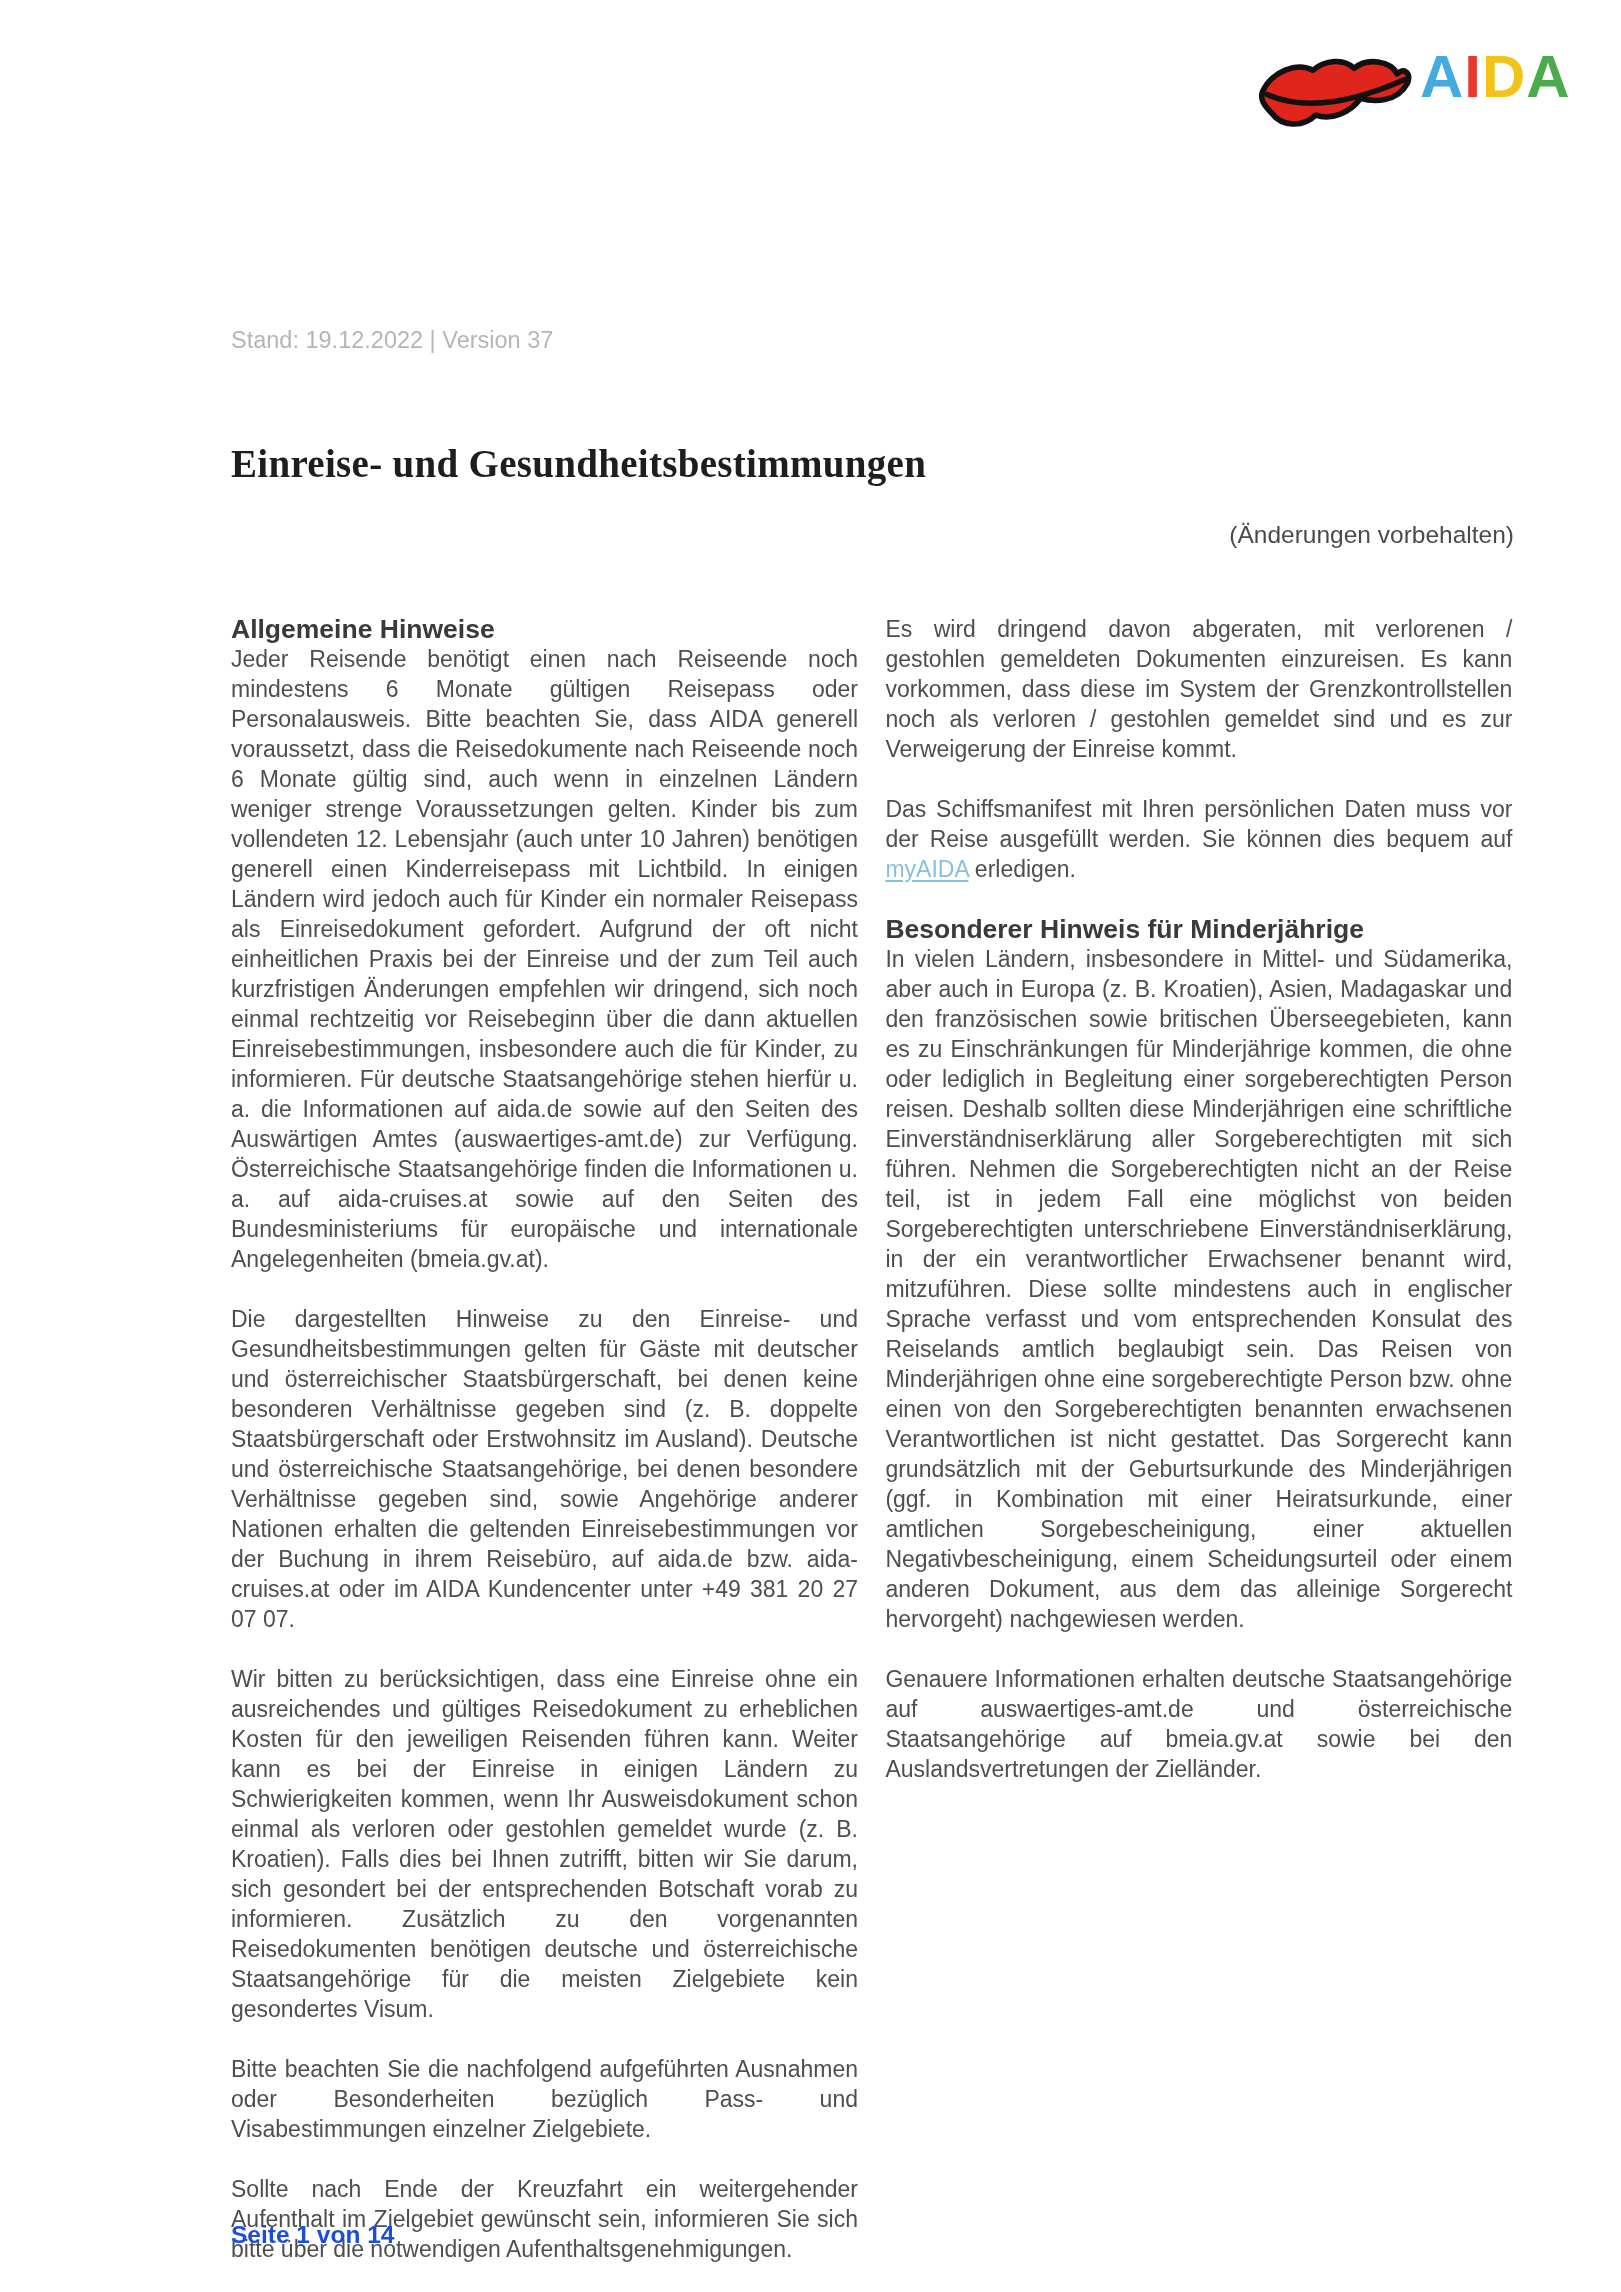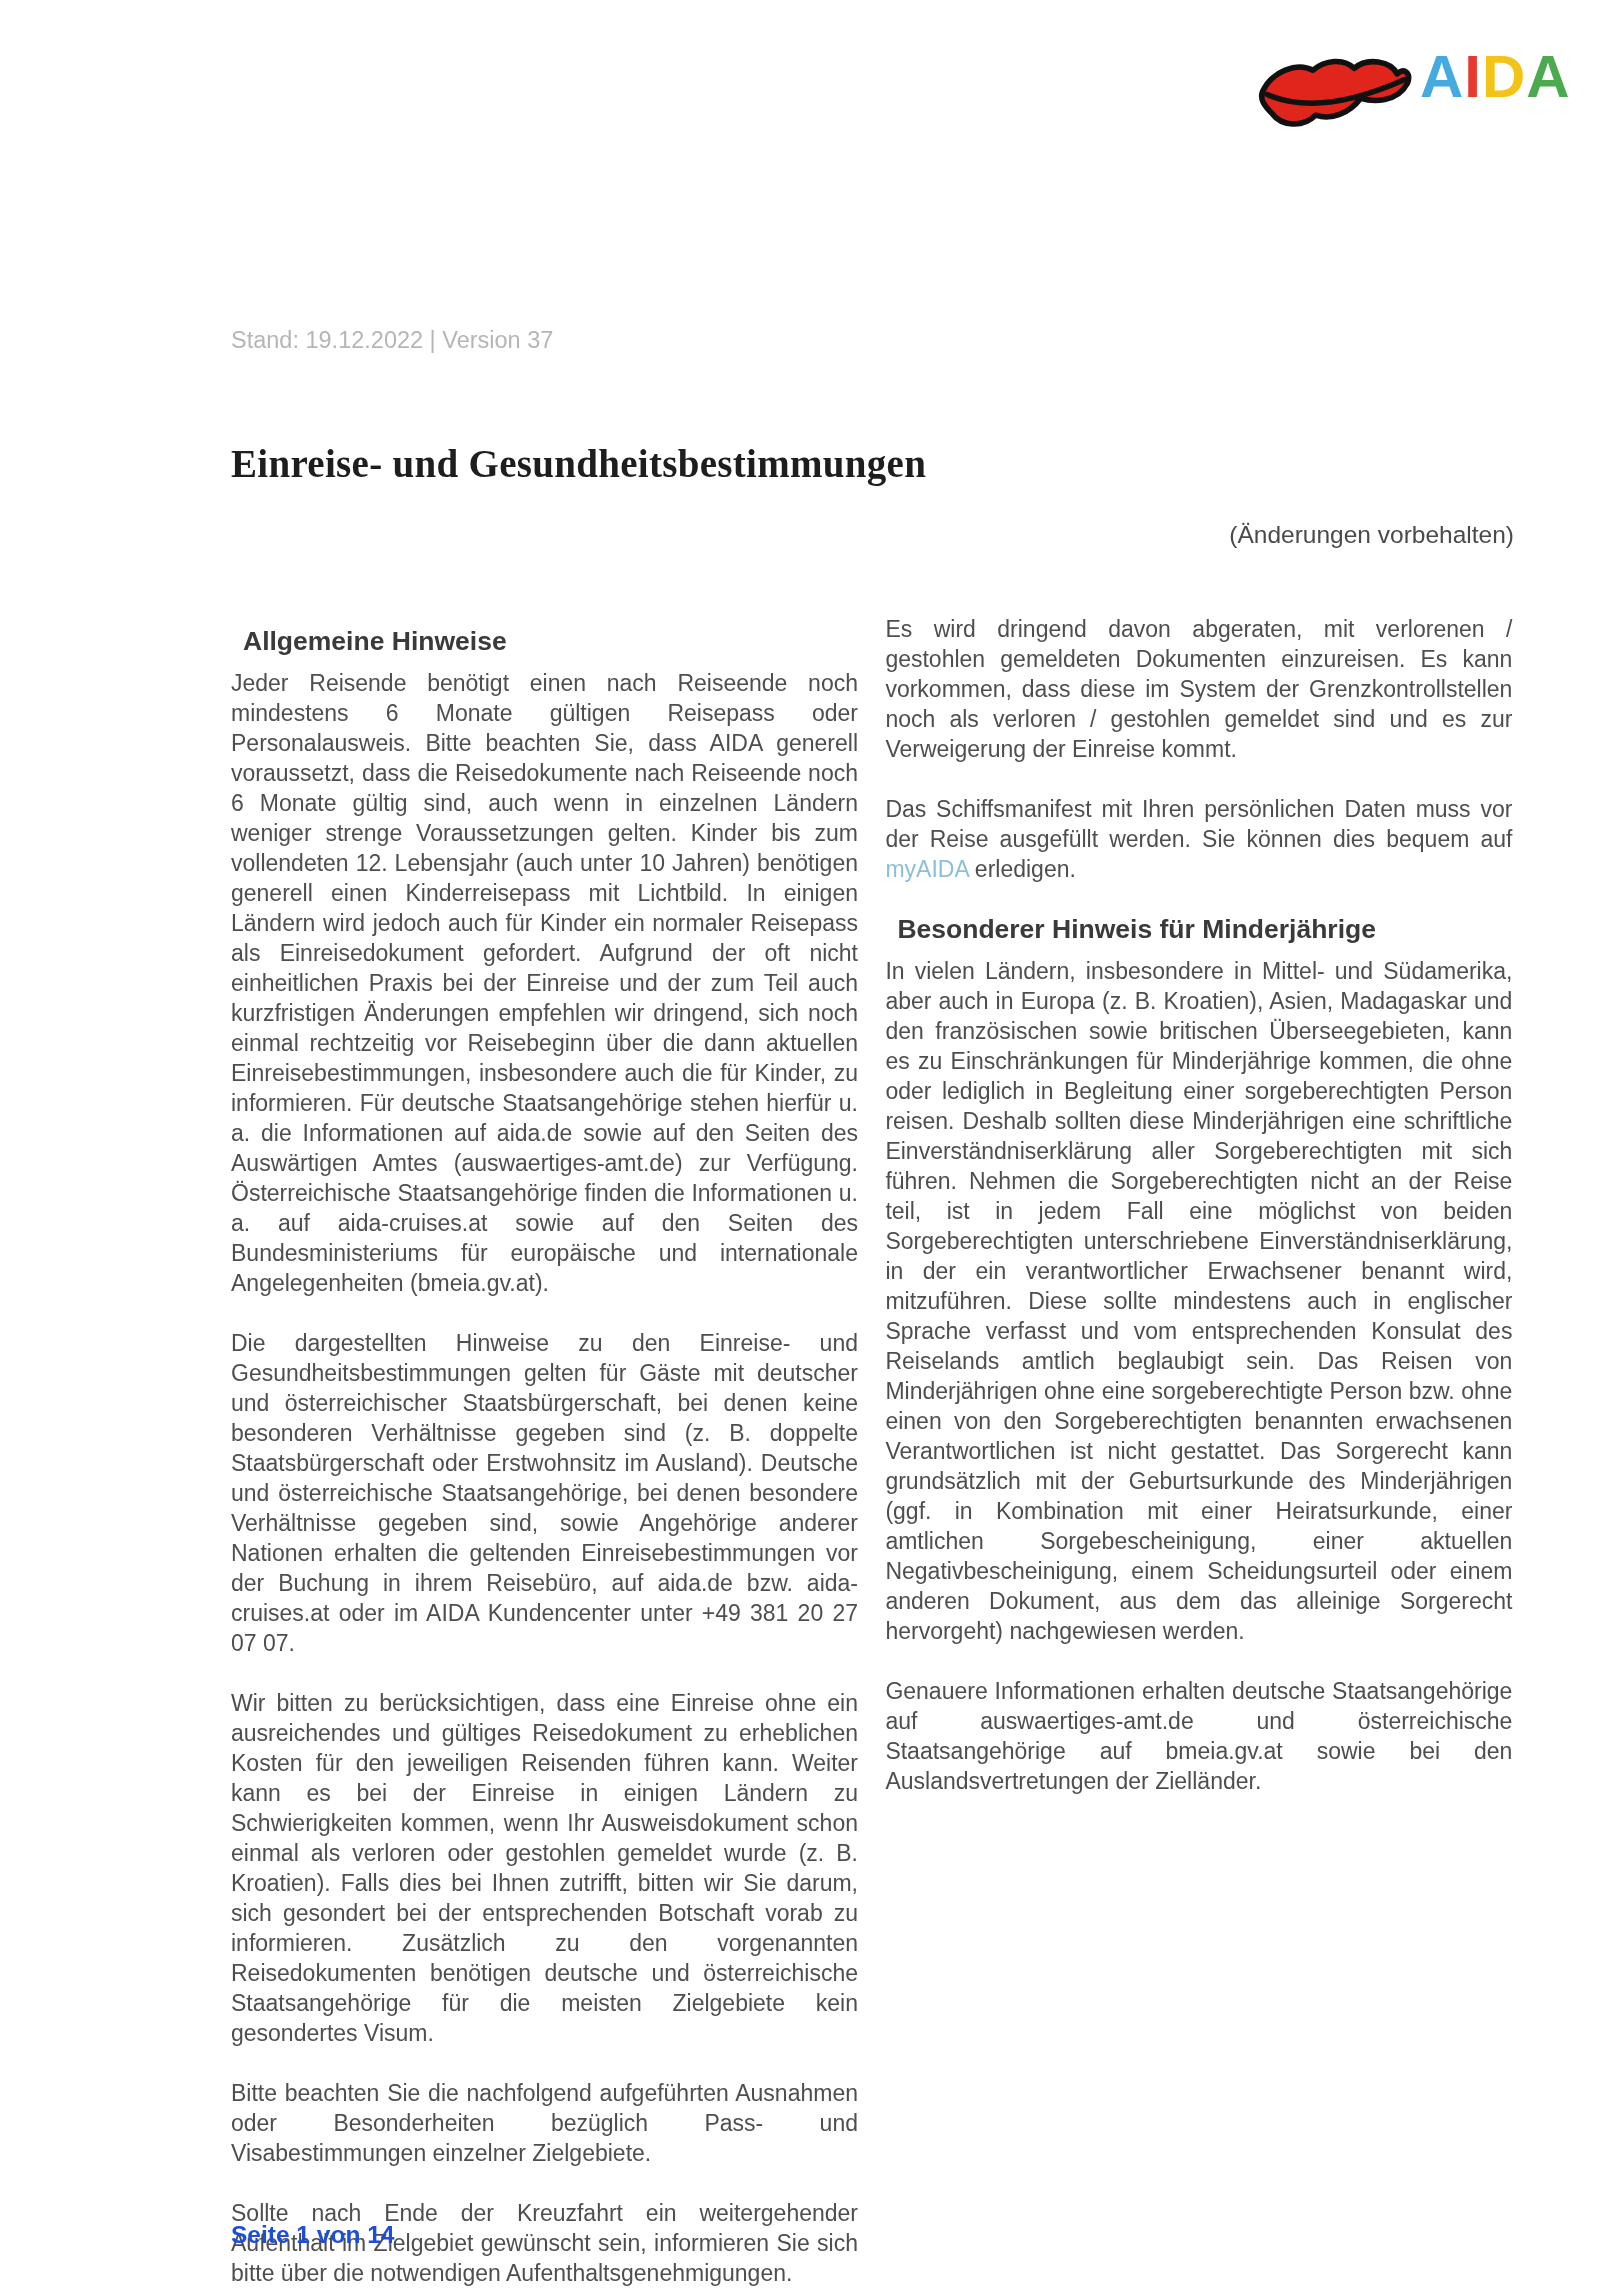--- a/index.html
+++ b/index.html
@@ -22,22 +22,22 @@
   .doc-title {
     position:absolute; left:231px; top:437px; font-family:"Liberation Serif", serif;
     font-size:39px; line-height:54px; color:#1e1e1e; letter-spacing:0.3px;font-weight:bold;
   }
   .title-note { position:absolute; left:231px; top:521px; width:1283px; text-align:right; font-size:24.5px; color:#4a4a4a; }
   
   .columns { position:absolute; left:231px; top:614px; width:1283px; display:flex; gap:27.4px; }
   .col { width:627px; font-size:23px; line-height:30px; color:#4e4e4e; }
   .col p { margin:0 0 30px; text-align:justify; }
   .col p:last-child { margin-bottom:0; }
-  .col h3 { margin:12px; font-size:26.5px; line-height:30px; color:#3a3a3a; font-weight:bold; }
-  .link { color:#8abfd9; text-underline-offset:2.9px; cursor:pointer; }
+  .col h3 { margin:0; font-size:26.5px; line-height:30px; color:#3a3a3a; font-weight:bold; }
+  .link { color:#8abfd9; text-decoration:underline; text-underline-offset:2.9px; cursor:pointer; }
   
   .footer { position:absolute; left:231px; top:2221px; font-size:24.5px; font-weight:bold; color:#1d4ed8; }
 </style>
 </head>
 <body>
 
 <div class="page">
 
 
   <div class="logo">

